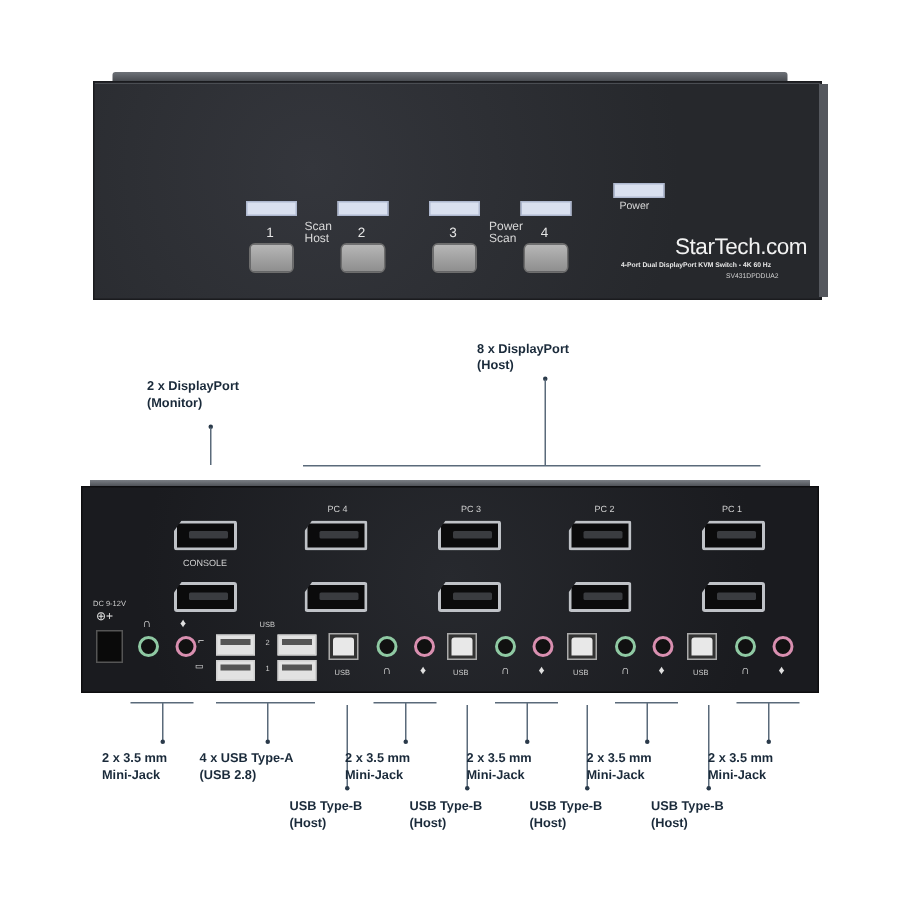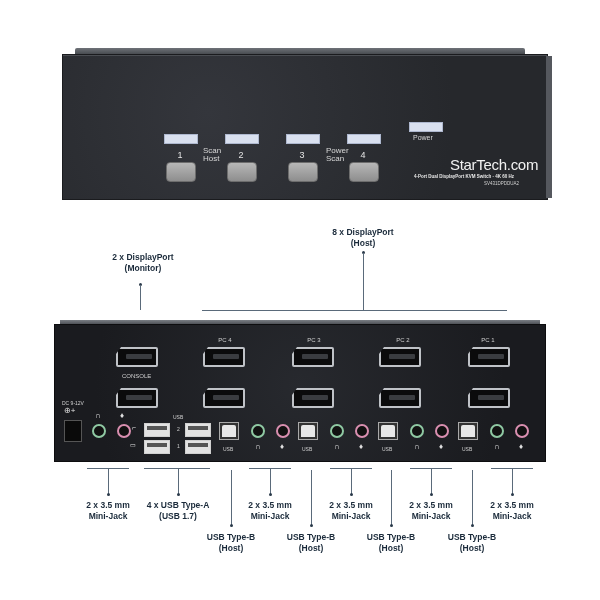--- a/index.html
+++ b/index.html
@@ -13,21 +13,21 @@
   .front-right-edge { left:546px; top:56px; width:6px; height:142px; background:#55585e; }
   .led { width:32px; height:8px; background:#d9e0ef; border:1px solid #aeb8cf; }
   .btn-num { color:#e5e5e5; font-size:9px; width:32px; text-align:center; }
   .btn { width:28px; height:18px; background:linear-gradient(#b7b7b7,#8e8e8e); border-radius:4px; border:1px solid #6d6d6d; }
   .panel-label { color:#d8d8d8; font-size:8px; line-height:8px; }
   .brand { color:#f2f2f2; font-size:15px; letter-spacing:-0.3px; }
   .product { color:#e8e8e8; font-size:4.5px; font-weight:bold; white-space:nowrap; }
   .model { color:#d0d0d0; font-size:4.5px; white-space:nowrap; }
 
   
-  .label { color:#1a2a3a; font-size:8.5px; font-weight:bold; text-align:center; line-height:11px; white-space:nowrap; }
+  .label { color:#1a2a3a; font-size:8.5px; font-weight:bold; line-height:11px; white-space:nowrap; }
   .vline { width:1px; background:#5a6a7a; }
   .hline { height:1px; background:#5a6a7a; }
   .dot { width:3px; height:3px; border-radius:50%; background:#2a3a4a; }
 
   
   .rear-top { left:60px; top:320px; width:480px; height:6px; background:linear-gradient(#7a7e84,#3a3d42); }
   .rear { left:54px; top:324px; width:490px; height:136px; background:#1e2024;
           background-image: radial-gradient(circle at 50% 45%, #27292e 0%, #1a1b1f 80%); border:1px solid #0d0d0f; }
   .dp { width:38px; height:16px; background:#0b0b0c; border:2px solid #bfc2c7; border-radius:2px;
         clip-path: polygon(0 35%, 12% 0, 100% 0, 100% 100%, 0 100%); }
@@ -207,21 +207,21 @@
 <div class="abs label" style="left:68px;top:500px;width:80px;">
   <div>2 x 3.5 mm</div>
   <div>Mini-Jack</div>
 </div>
 
 <div class="abs hline" style="left:144px;top:468px;width:66px;"></div>
 <div class="abs vline" style="left:178px;top:468px;height:26px;"></div>
 <div class="abs dot" style="left:177px;top:493px;"></div>
 <div class="abs label" style="left:133px;top:500px;width:90px;">
   <div>4 x USB Type-A</div>
-  <div>(USB 1.7)</div>
+  <div>(USB 2.8)</div>
 </div>
 
 <div class="abs vline" style="left:231px;top:470px;height:55px;"></div>
 <div class="abs dot" style="left:230px;top:524px;"></div>
 <div class="abs label" style="left:193px;top:532px;width:76px;">
   <div>USB Type-B</div>
   <div>(Host)</div>
 </div>
 <div class="abs hline" style="left:249px;top:468px;width:42px;"></div>
 <div class="abs vline" style="left:270px;top:468px;height:26px;"></div>

